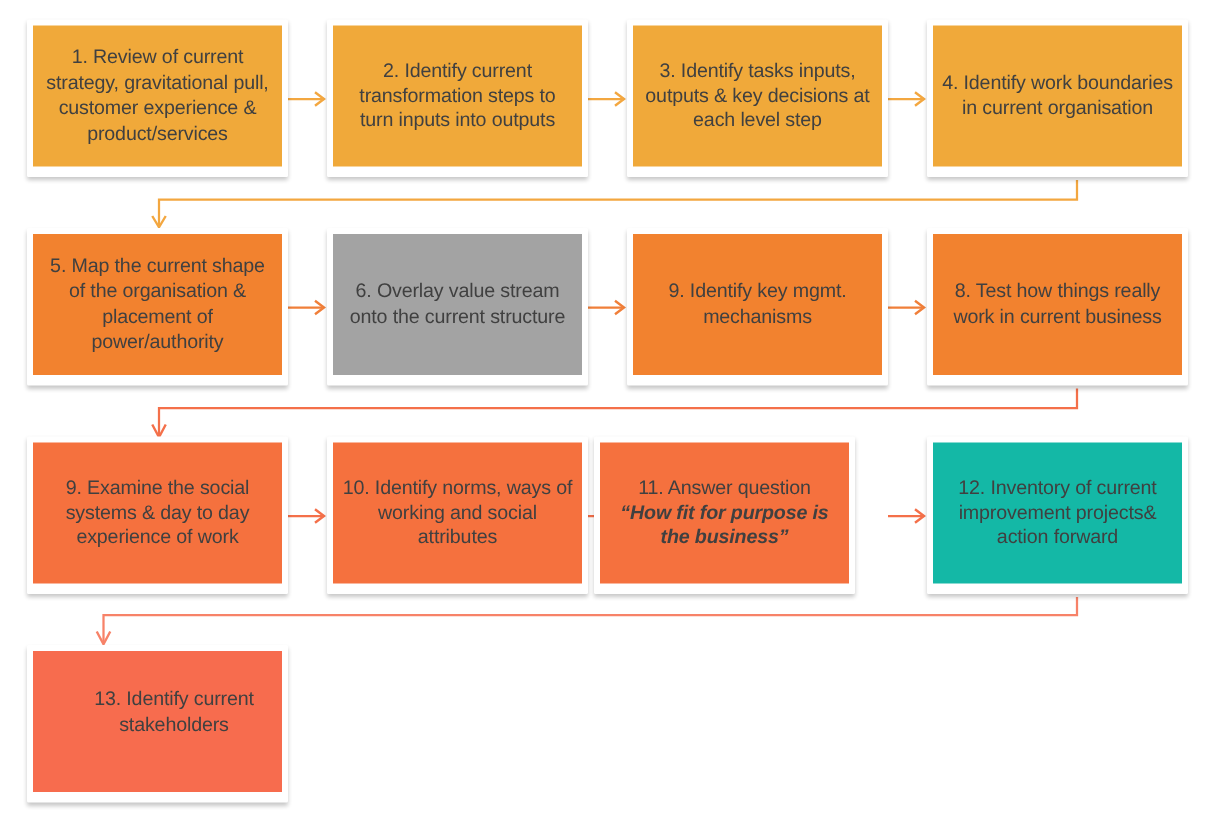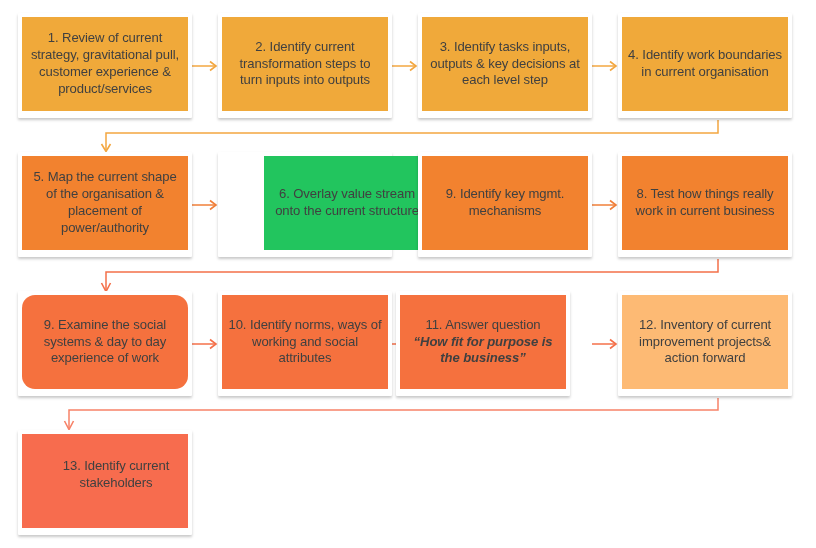--- a/index.html
+++ b/index.html
@@ -149,60 +149,60 @@
     </div>
   </div>
 
   <div class="box-frame" style="left:18px; top:152px; width:174px; height:105px;">
     <div class="box-fill" style="background:#F2822F;">
       <div class="box-text">5. Map the current shape of the organisation &amp; placement of power/authority</div>
     </div>
   </div>
 
   <div class="box-frame" style="left:218px; top:152px; width:174px; height:105px;">
-    <div class="box-fill" style="background:#22c55e;margin-left:42px;">
+    <div class="box-fill" style="background:#a3a3a3;">
       <div class="box-text">6. Overlay value stream onto the current structure</div>
     </div>
   </div>
 
   <div class="box-frame" style="left:418px; top:152px; width:174px; height:105px;">
     <div class="box-fill" style="background:#F2822F;">
       <div class="box-text">9. Identify key mgmt. mechanisms</div>
     </div>
   </div>
 
   <div class="box-frame" style="left:618px; top:152px; width:174px; height:105px;">
     <div class="box-fill" style="background:#F2822F;justify-content:center;">
       <div class="box-text">8. Test how things really work in current business</div>
     </div>
   </div>
 
   <div class="box-frame" style="left:18px; top:291px; width:174px; height:105px;">
-    <div class="box-fill" style="background:#F5713E;border-radius:13px;">
+    <div class="box-fill" style="background:#F5713E;">
       <div class="box-text">9. Examine the social systems &amp; day to day experience of work</div>
     </div>
   </div>
 
   <div class="box-frame" style="left:218px; top:291px; width:174px; height:105px;">
     <div class="box-fill" style="background:#F5713E;">
       <div class="box-text">10. Identify norms, ways of working and social attributes</div>
     </div>
   </div>
 
   <div class="box-frame" style="left:396px; top:291px; width:174px; height:105px;">
     <div class="box-fill" style="background:#F5713E;">
       <div class="box-text">
         <span>11. Answer question </span>
         <span class="quote">“How fit for purpose is the business”</span>
       </div>
     </div>
   </div>
 
   <div class="box-frame" style="left:618px; top:291px; width:174px; height:105px;">
-    <div class="box-fill" style="background:#fdba74;">
+    <div class="box-fill" style="background:#14b8a6;">
       <div class="box-text">12. Inventory of current improvement projects&amp; action forward</div>
     </div>
   </div>
 
   <div class="box-frame v-align-top" style="left:18px; top:430px; width:174px; height:105px;">
     <div class="box-fill" style="background:#F76C4E;padding-left:28px;">
       <div class="box-text">13. Identify current stakeholders</div>
     </div>
   </div>
 

